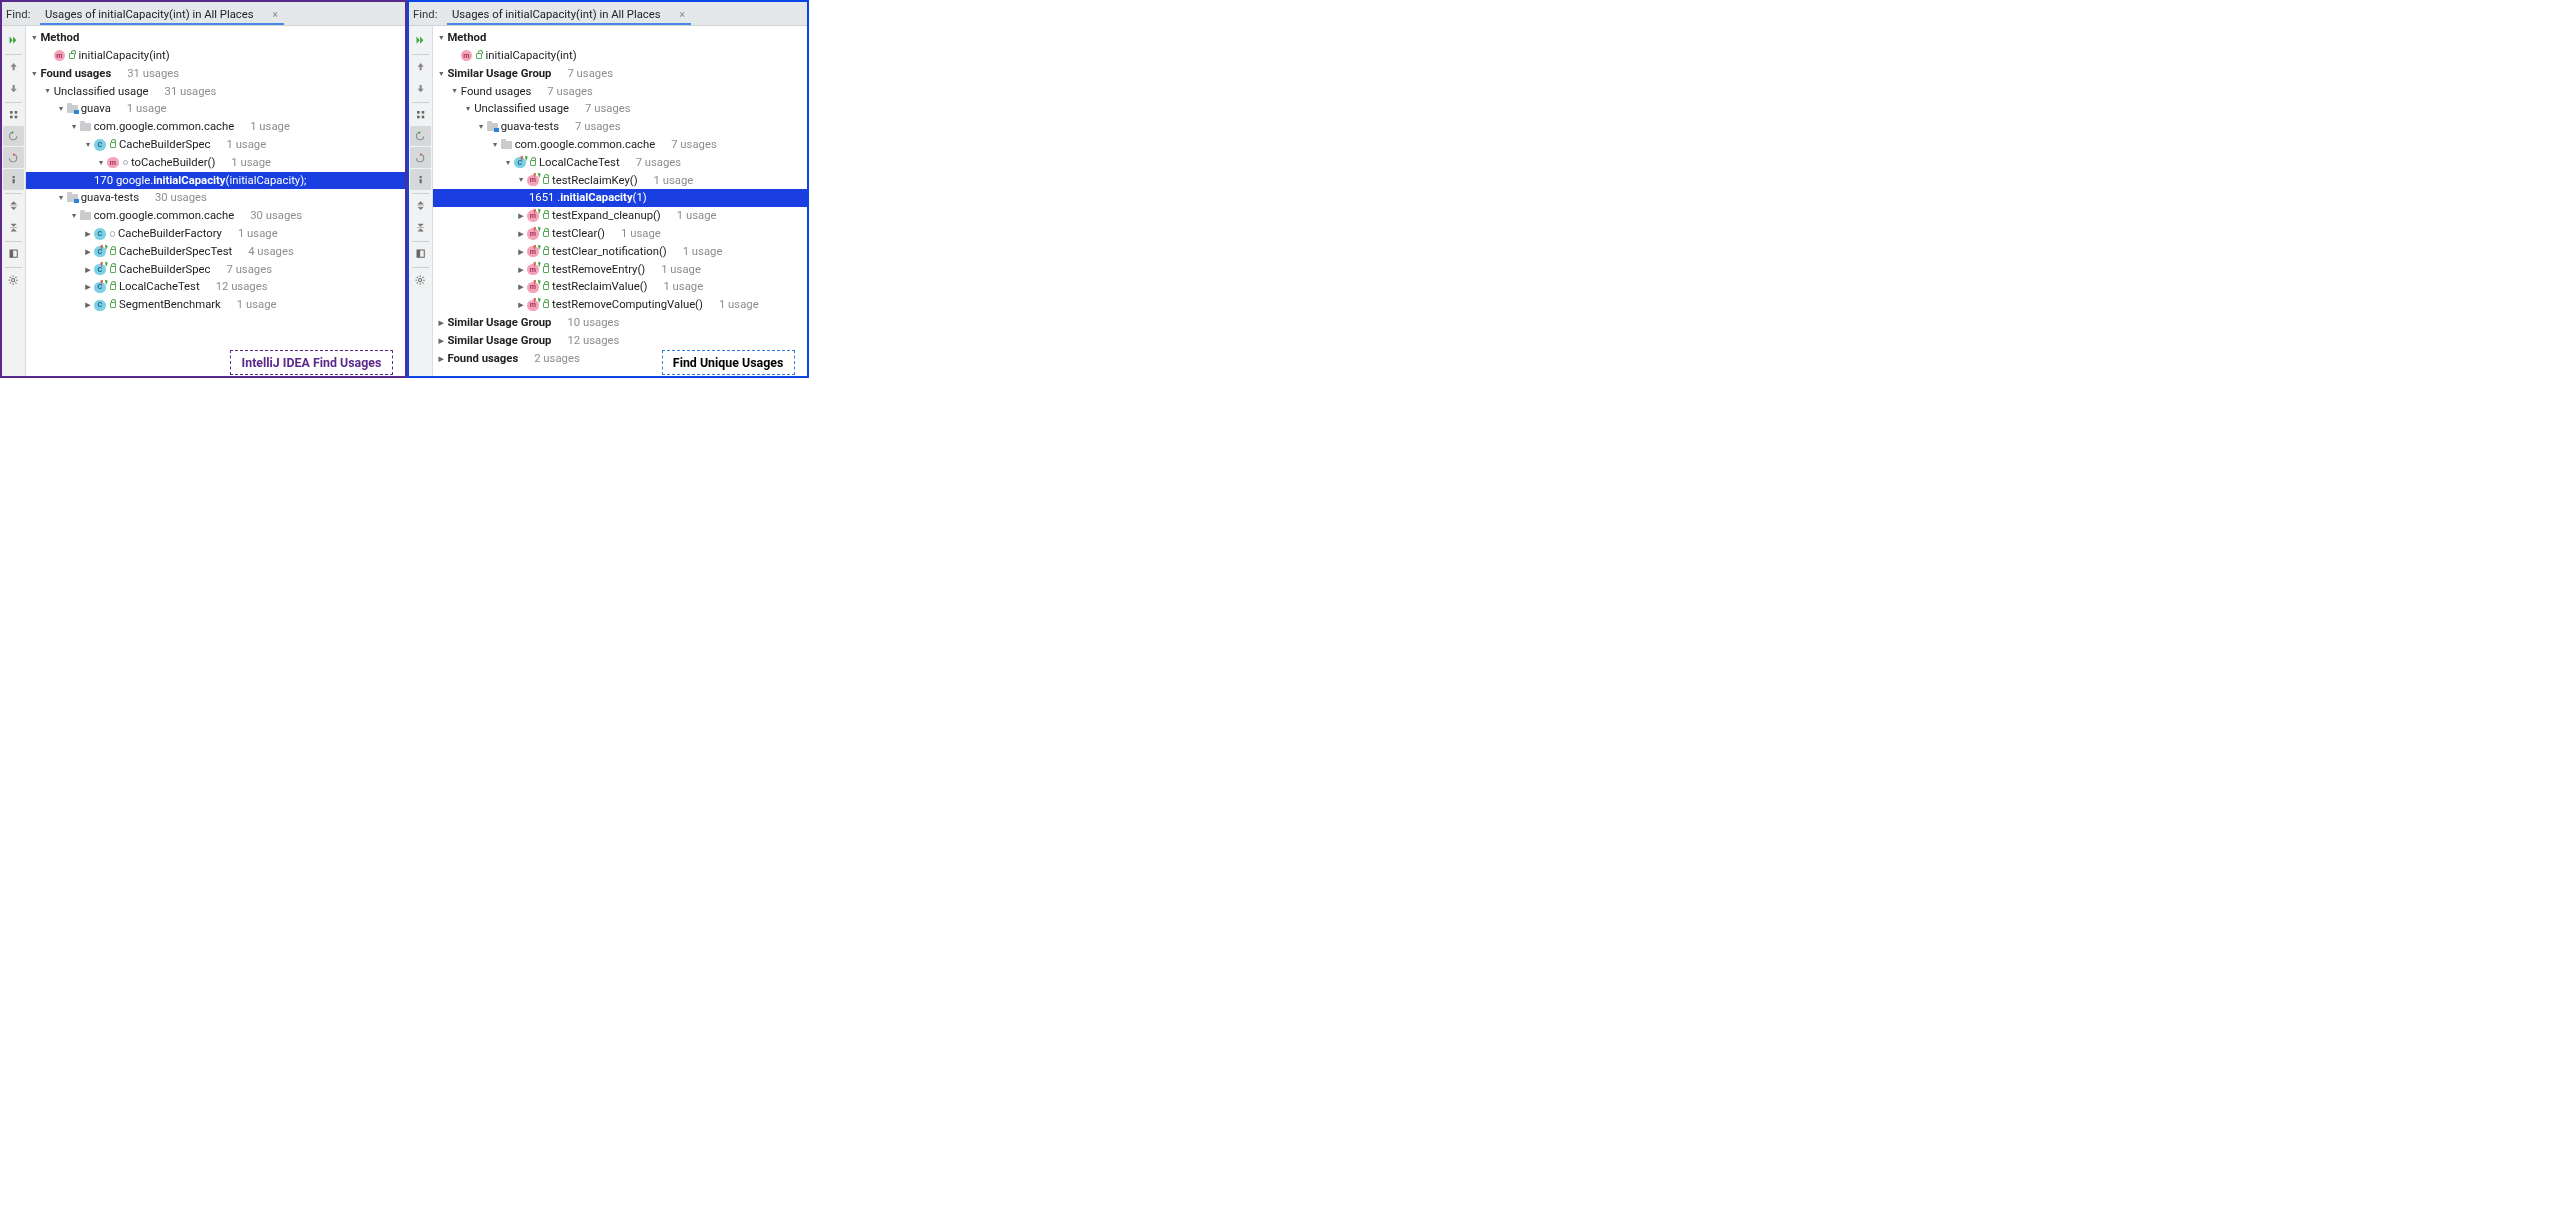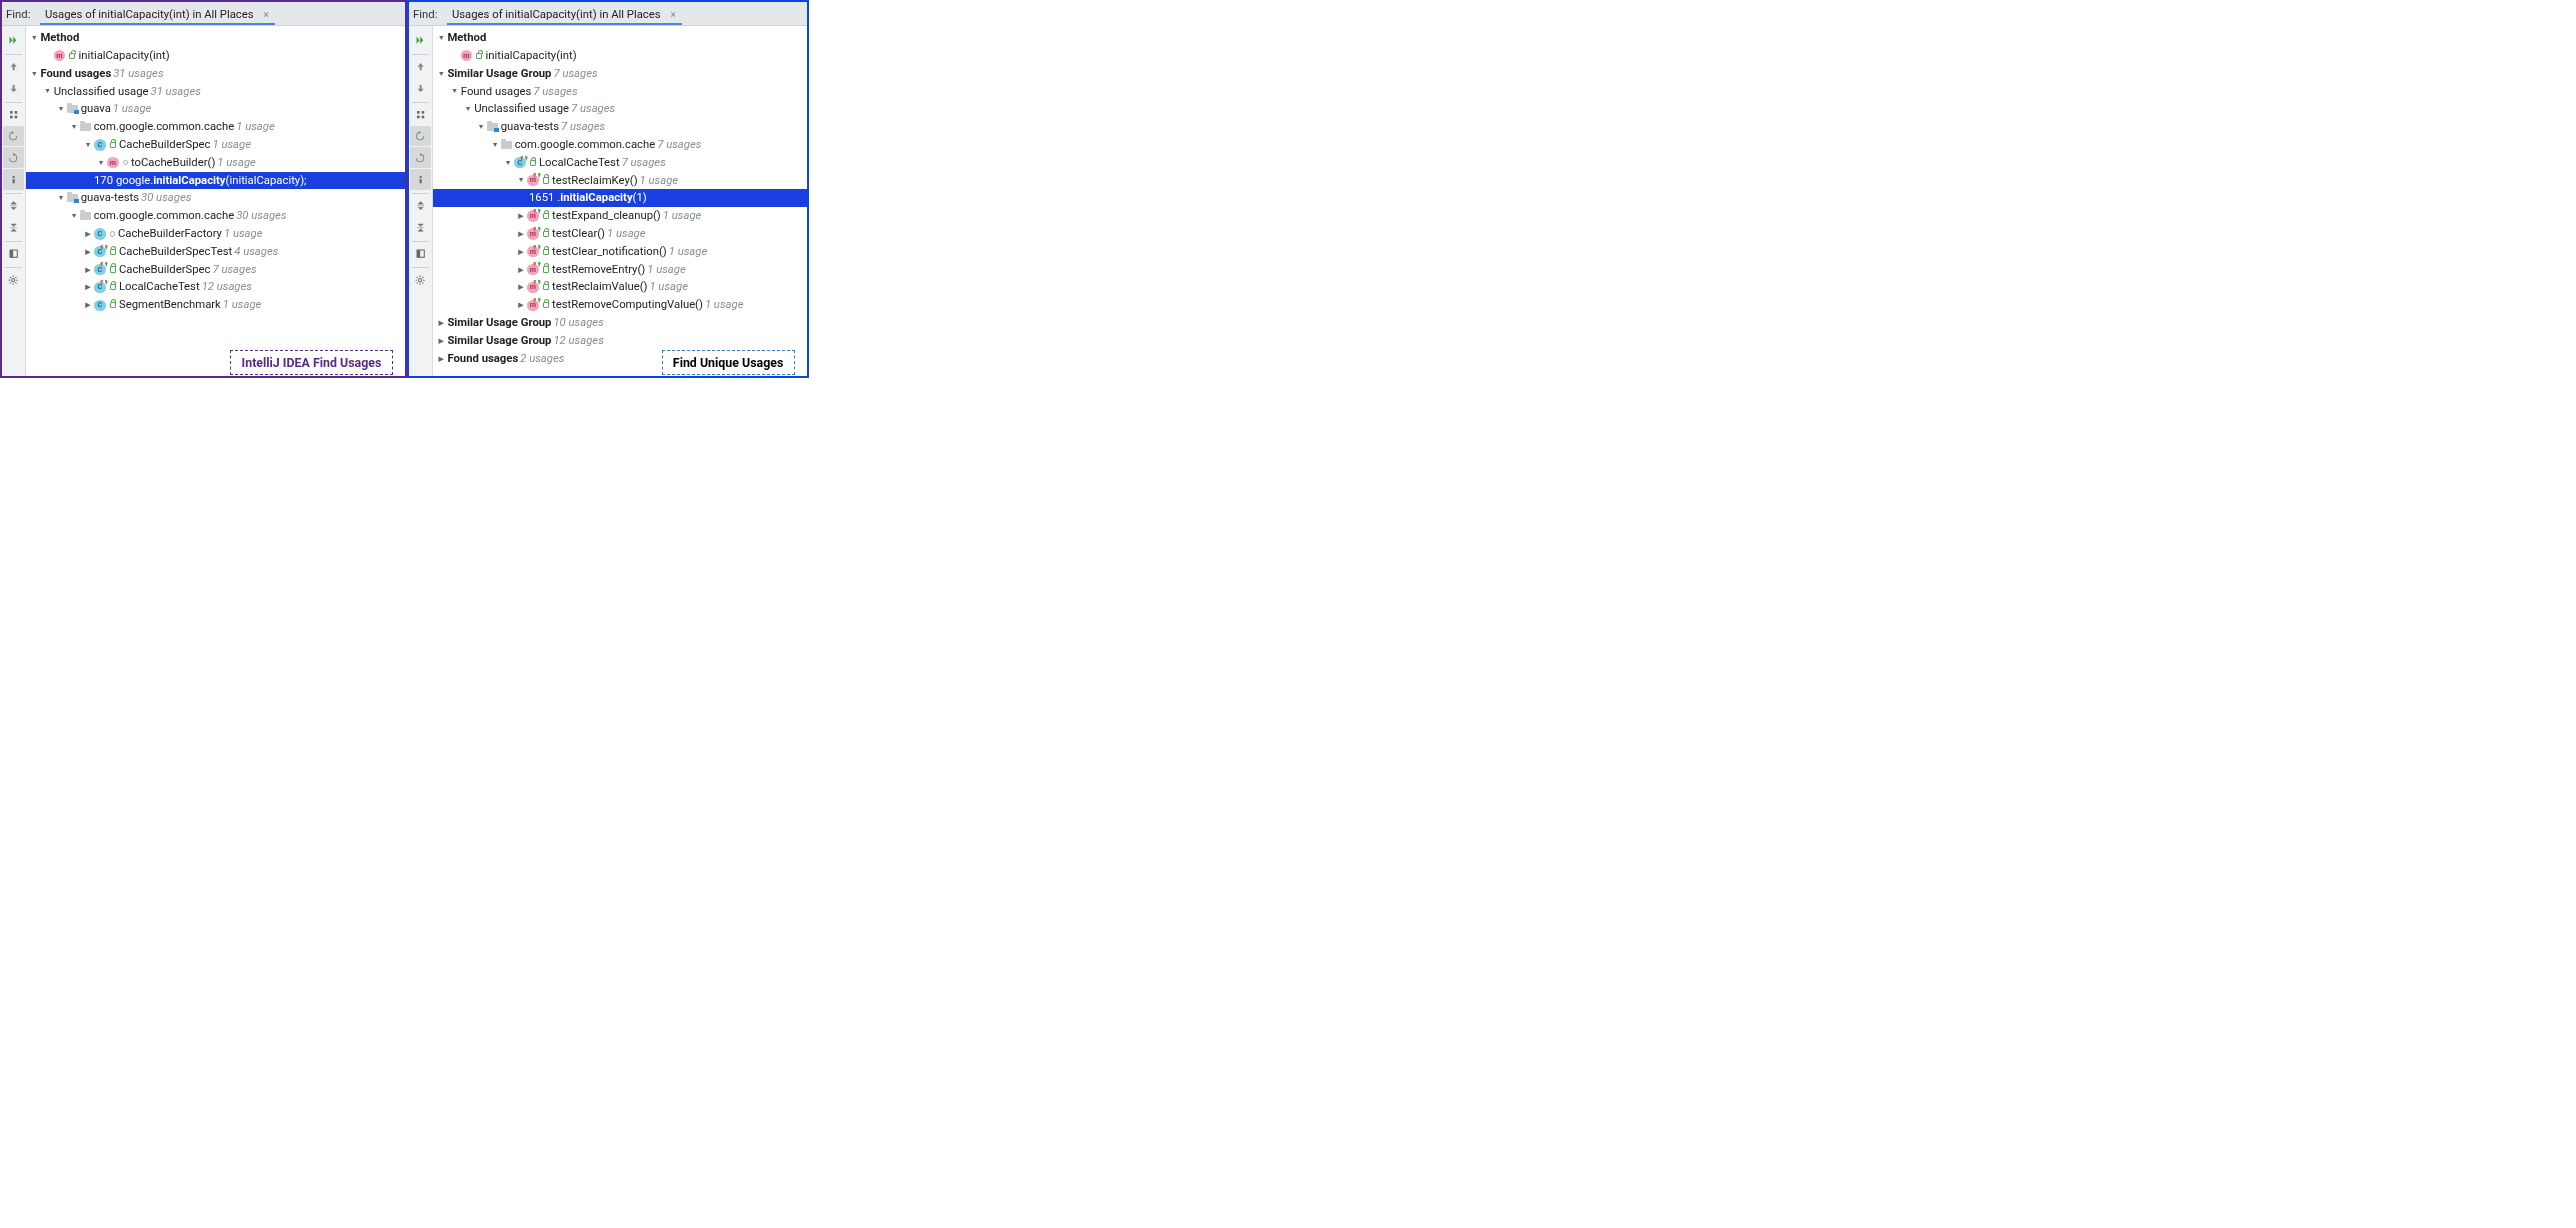--- a/index.html
+++ b/index.html
@@ -28,21 +28,21 @@
     border-bottom: 0.5px solid #d0d3d6;
     height: 24px;
   }
   .find-label {
     color: #333;
     font-size: 11.3px;
   }
   .tab {
     display: flex;
     align-items: center;
-    gap: 9px;
+    gap: 18px;
     padding: 2.1px 5.2px 1px 5.2px;
     color: #222;
     border-bottom: 2.1px solid #4a86e8;
     height: 100%;
   }
   .tab-close {
     font-size: 10.3px;
     color: #888;
     padding: 0 1px;
   }
@@ -97,21 +97,21 @@
     width: 8.2px;
     display: inline-flex;
     justify-content: center;
     color: #666;
     font-size: 7.2px;
     margin-right: 2.1px;
   }
   .row .arrow.space { visibility: hidden; }
   .label { }
   .bold { font-weight: 700; }
-  .count { color: #8a8d91; margin-left: 2px; font-style: italic; }
+  .count { color: #8a8d91; margin-left: 16px; }
   .row.selected {
     background: #1a3fe0;
     color: #fff;
   }
   .row.selected .count,
   .row.selected .label,
   .row.selected .arrow,
   .row.selected .bold { color: #fff; }
   .icon {
     display: inline-flex;

